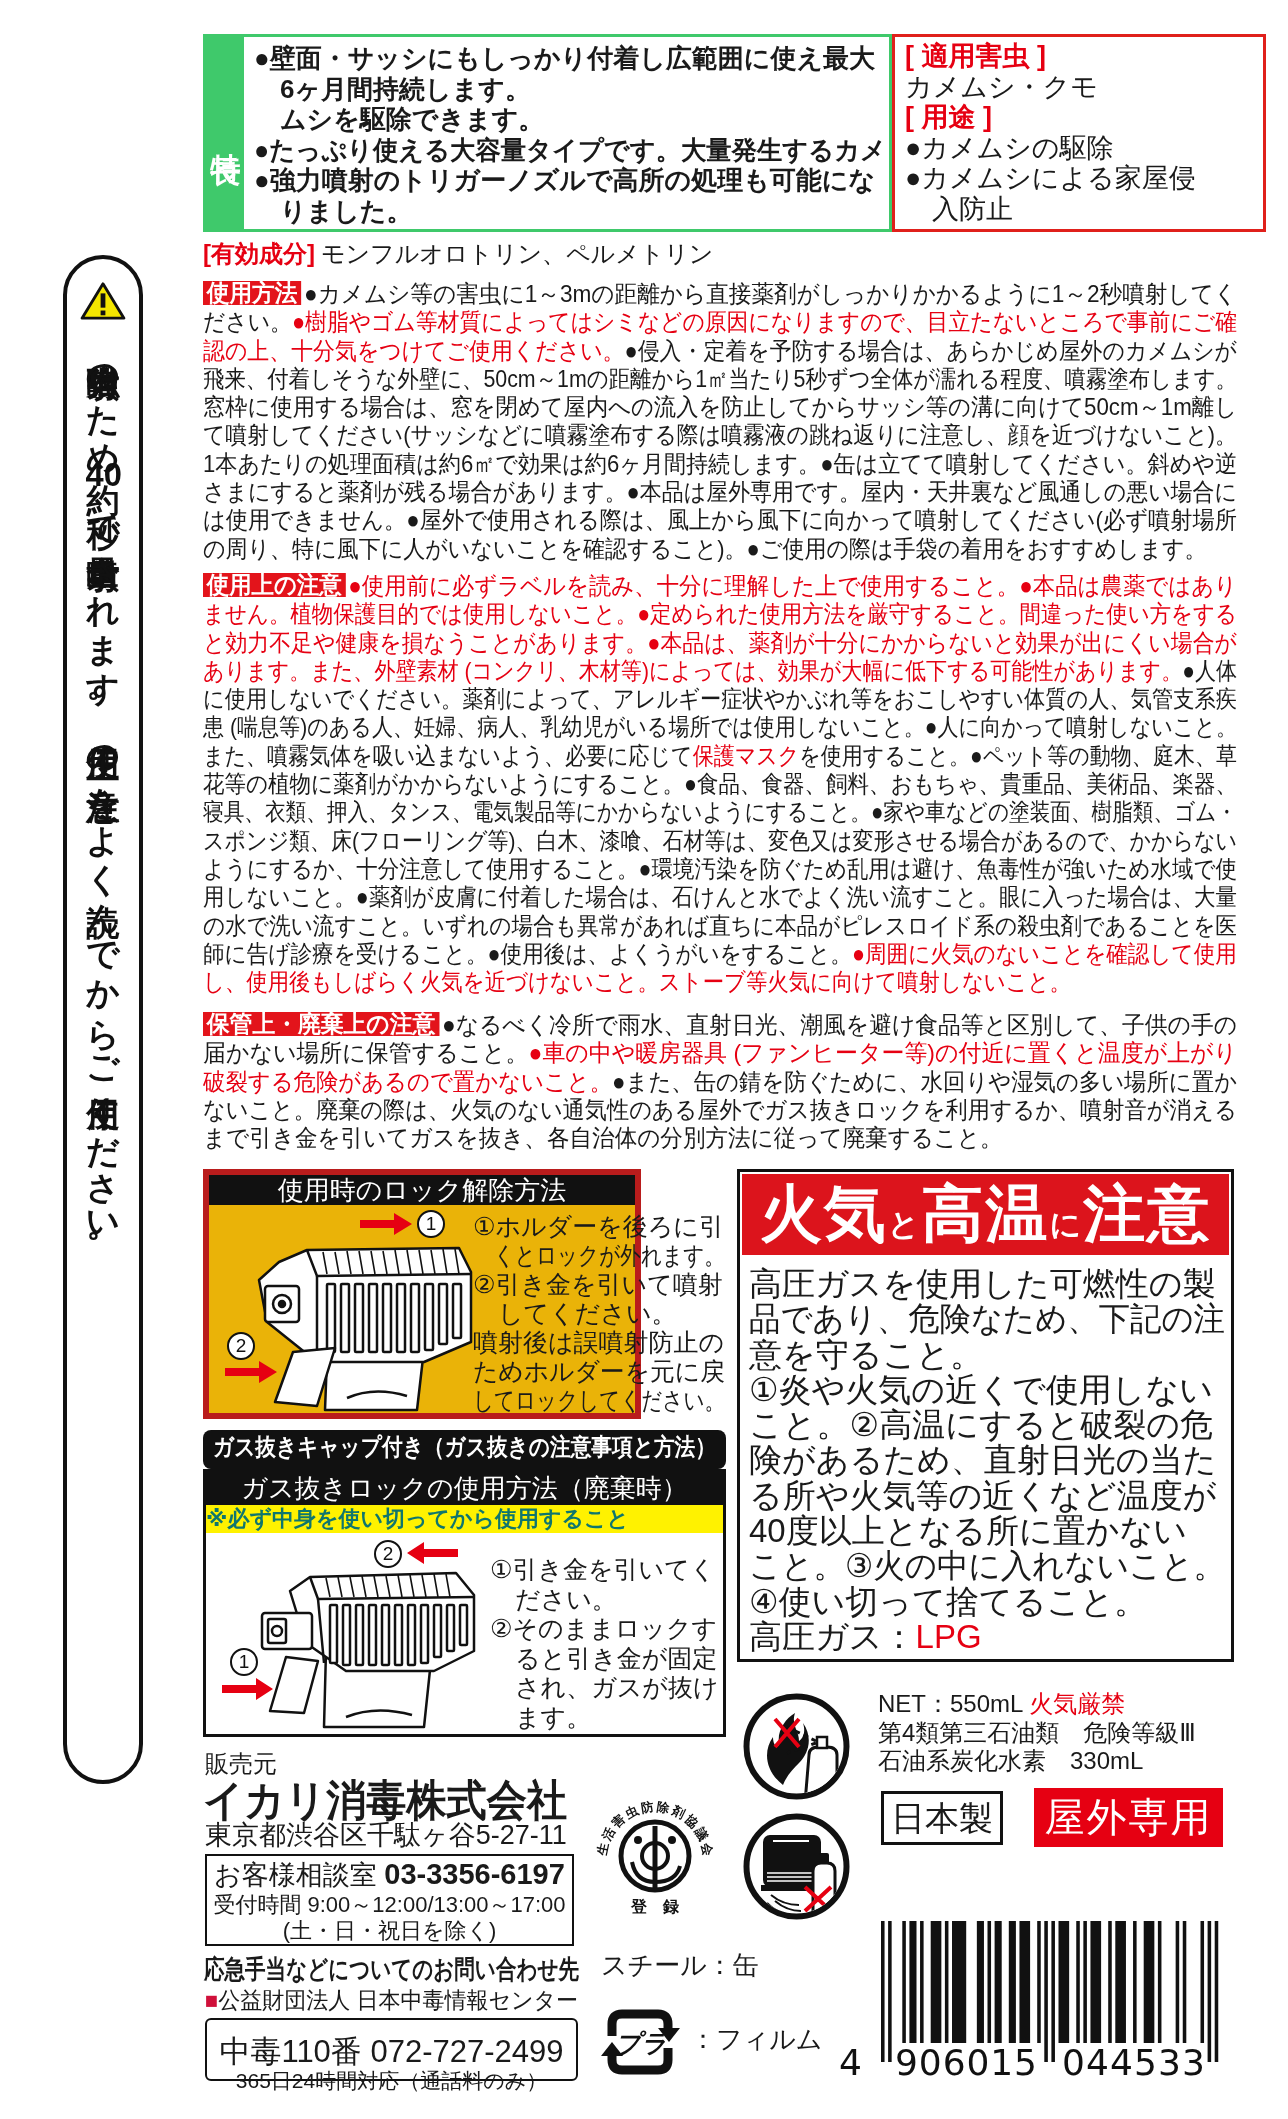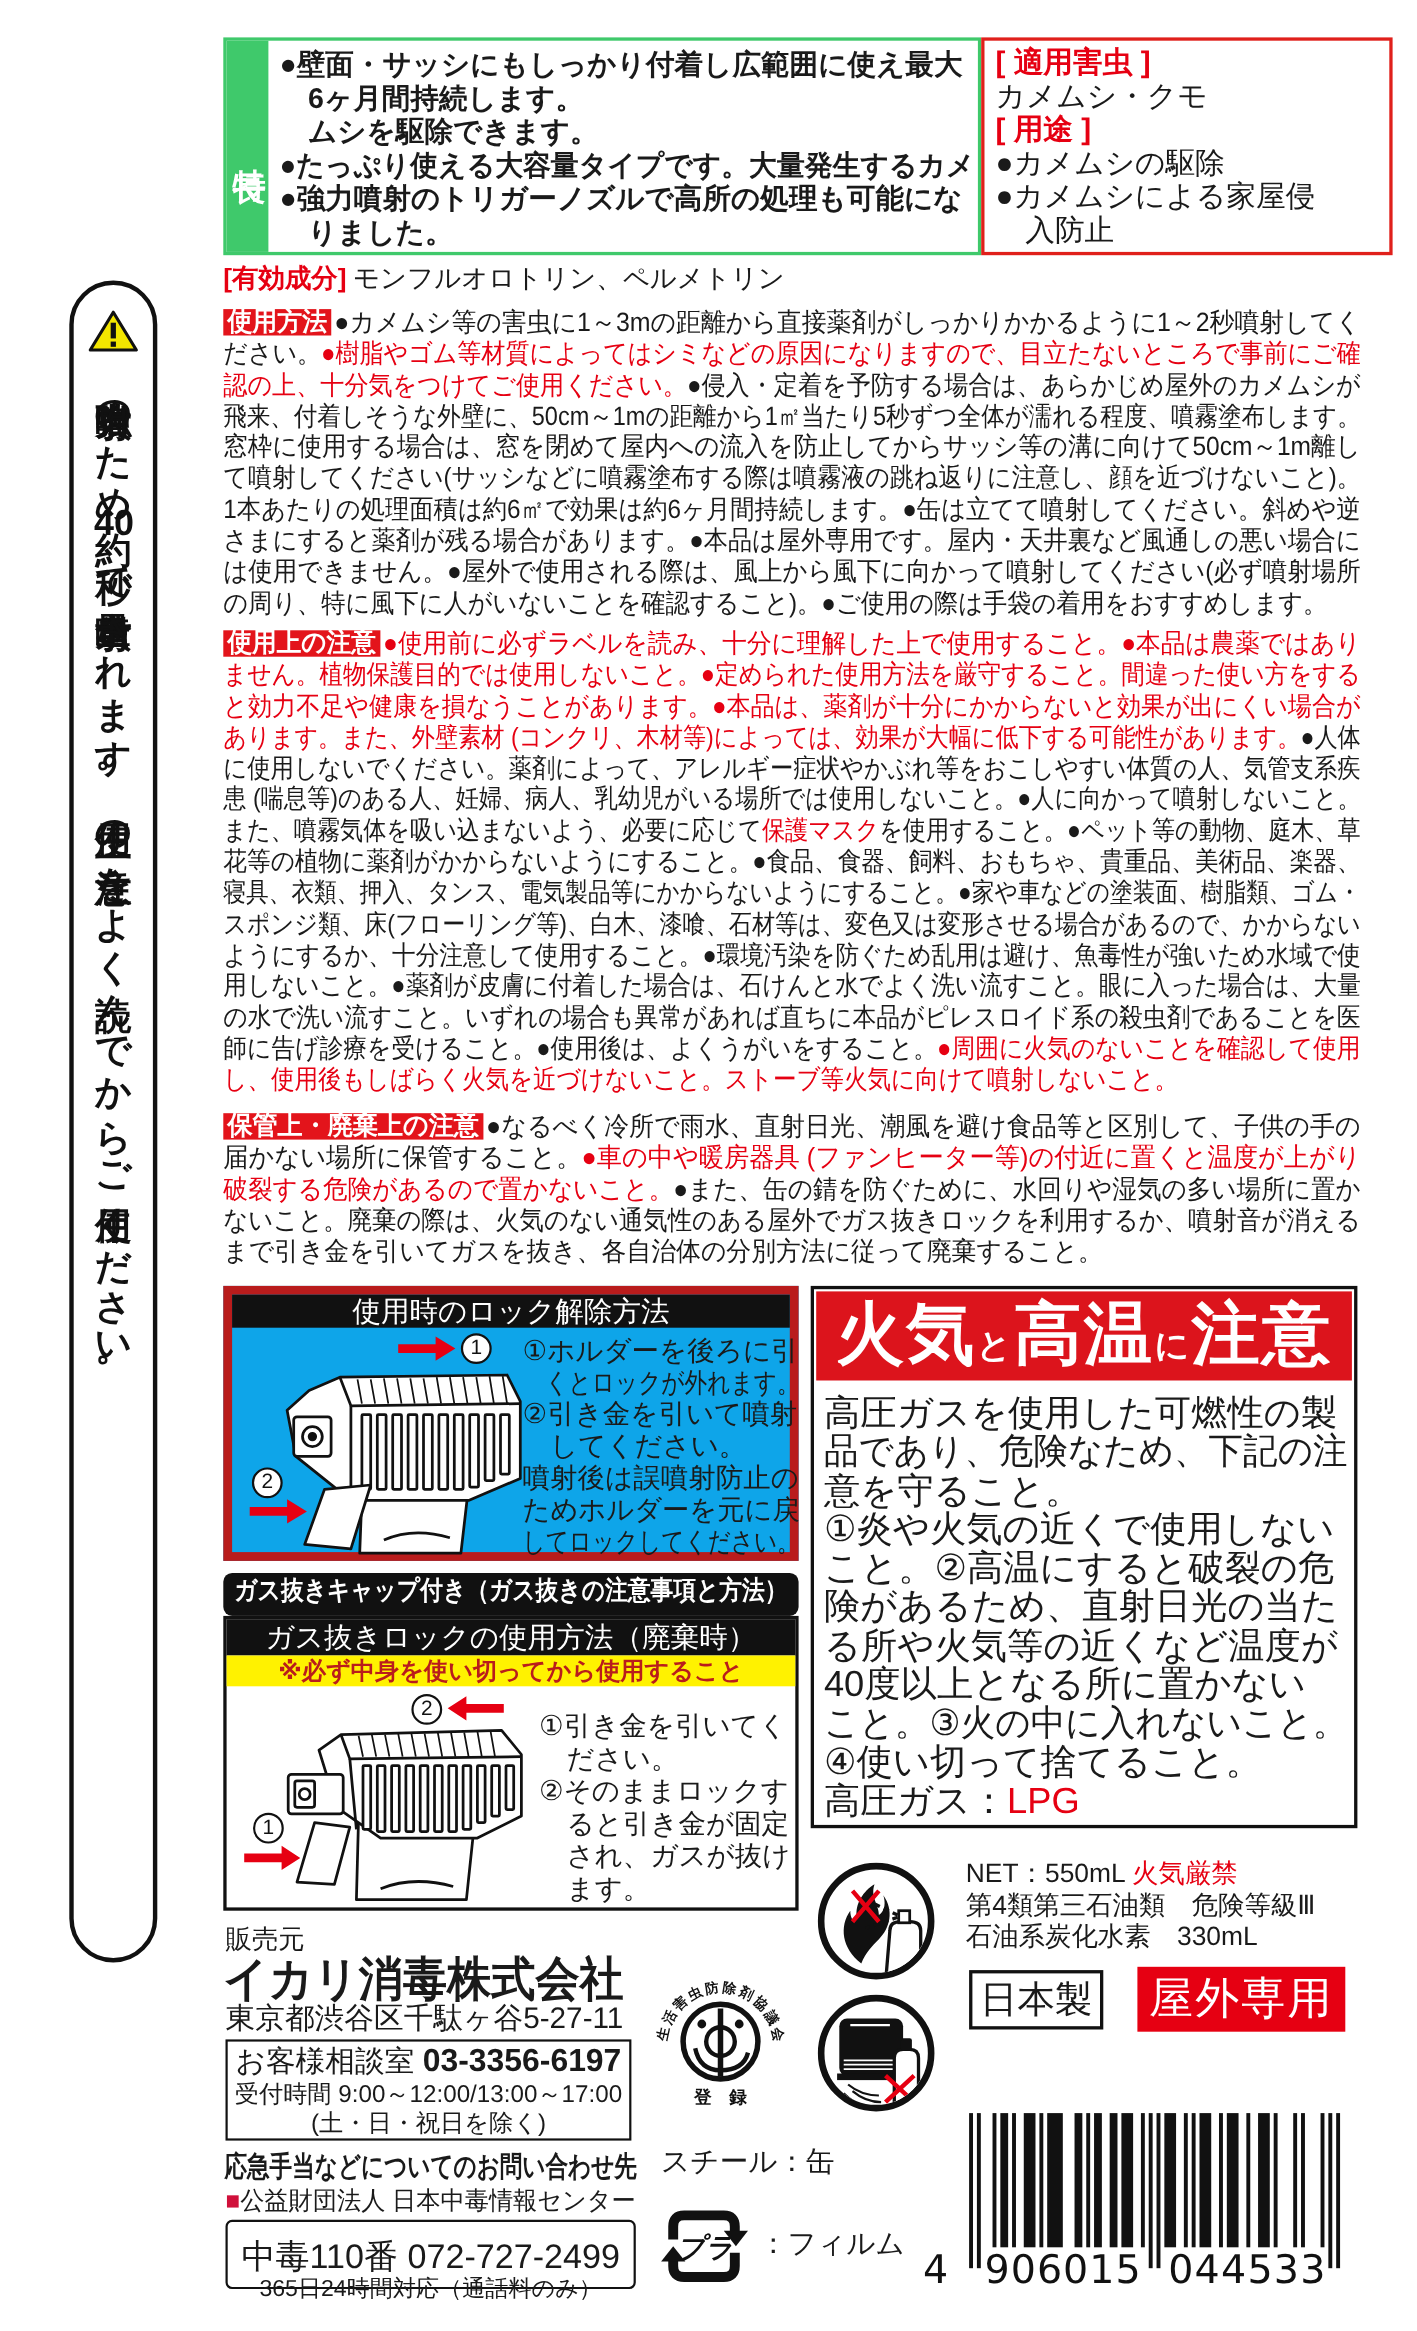--- a/index.html
+++ b/index.html
@@ -31,32 +31,32 @@
 .ingr{left:203px;top:241px;font-size:24px;line-height:26px}
 .ingr .lbl{color:#e60012;font-weight:bold;margin-right:6px}
 
 .sec{left:203px;width:1034px;font-size:24px;line-height:28.3px}
 .sec .ln{height:28.3px}
 #usage{top:280px}
 #precautions{top:572px}
 #storage{top:1011px}
 
 
-.lockbox{left:203px;top:1169px;width:523px;height:250px;border:8px solid #b91c1c;background:#0ea5e9}
+.lockbox{left:203px;top:1169px;width:438px;height:250px;border:6px solid #b91c1c;background:#eab308}
 .boxhead{background:#111;color:#fff;text-align:center;font-size:26px;height:30px;line-height:30px}
 .lockbox .diag{position:absolute;left:0;top:27px;width:265px;height:218px}
 .lock-text{position:absolute;left:264px;top:37px;width:252px;font-size:25px;line-height:29px}
 .marker{position:absolute;width:28px;height:28px;border:2.5px solid #111;border-radius:50%;font-size:19px;line-height:23px;text-align:center;background:#fff;color:#111}
 
 .pill{left:203px;top:1430px;width:523px;height:39px;background:#111;border-radius:8px;color:#fff;font-weight:bold;font-size:24px;line-height:33px;padding:0 10px}
 .pill .ln{width:503px}
 
 .gasbox{left:203px;top:1469px;width:523px;height:268px;border:3px solid #111;background:#fff}
 .gasbox .boxhead{height:33px;line-height:33px}
-.notice{background:#fff200;color:#b91c1c;font-weight:bold;font-size:22px;height:28px;line-height:28px;text-align:center}
+.notice{background:#fff200;color:#0f766e;font-weight:bold;font-size:22px;height:28px;line-height:28px;}
 .gasbox .diag{position:absolute;left:0;top:61px;width:285px;height:203px}
 .gas-text{position:absolute;left:284px;top:83px;width:230px;font-size:25px;line-height:29.5px}
 
 
 .firebox{left:737px;top:1169px;width:497px;height:493px;border:3px solid #111;background:#fff}
 .firehead{position:absolute;left:2px;right:2px;top:2px;height:81px;background:#dc141c;color:#fff;display:flex;align-items:baseline;justify-content:center;letter-spacing:2px}
 .firehead .big{font-size:62px;line-height:80px;font-weight:bold}
 .firehead .small{font-size:31px;font-weight:bold}
 .fire-text{position:absolute;left:9px;top:94px;width:476px;font-size:33px;line-height:35.3px}
 

